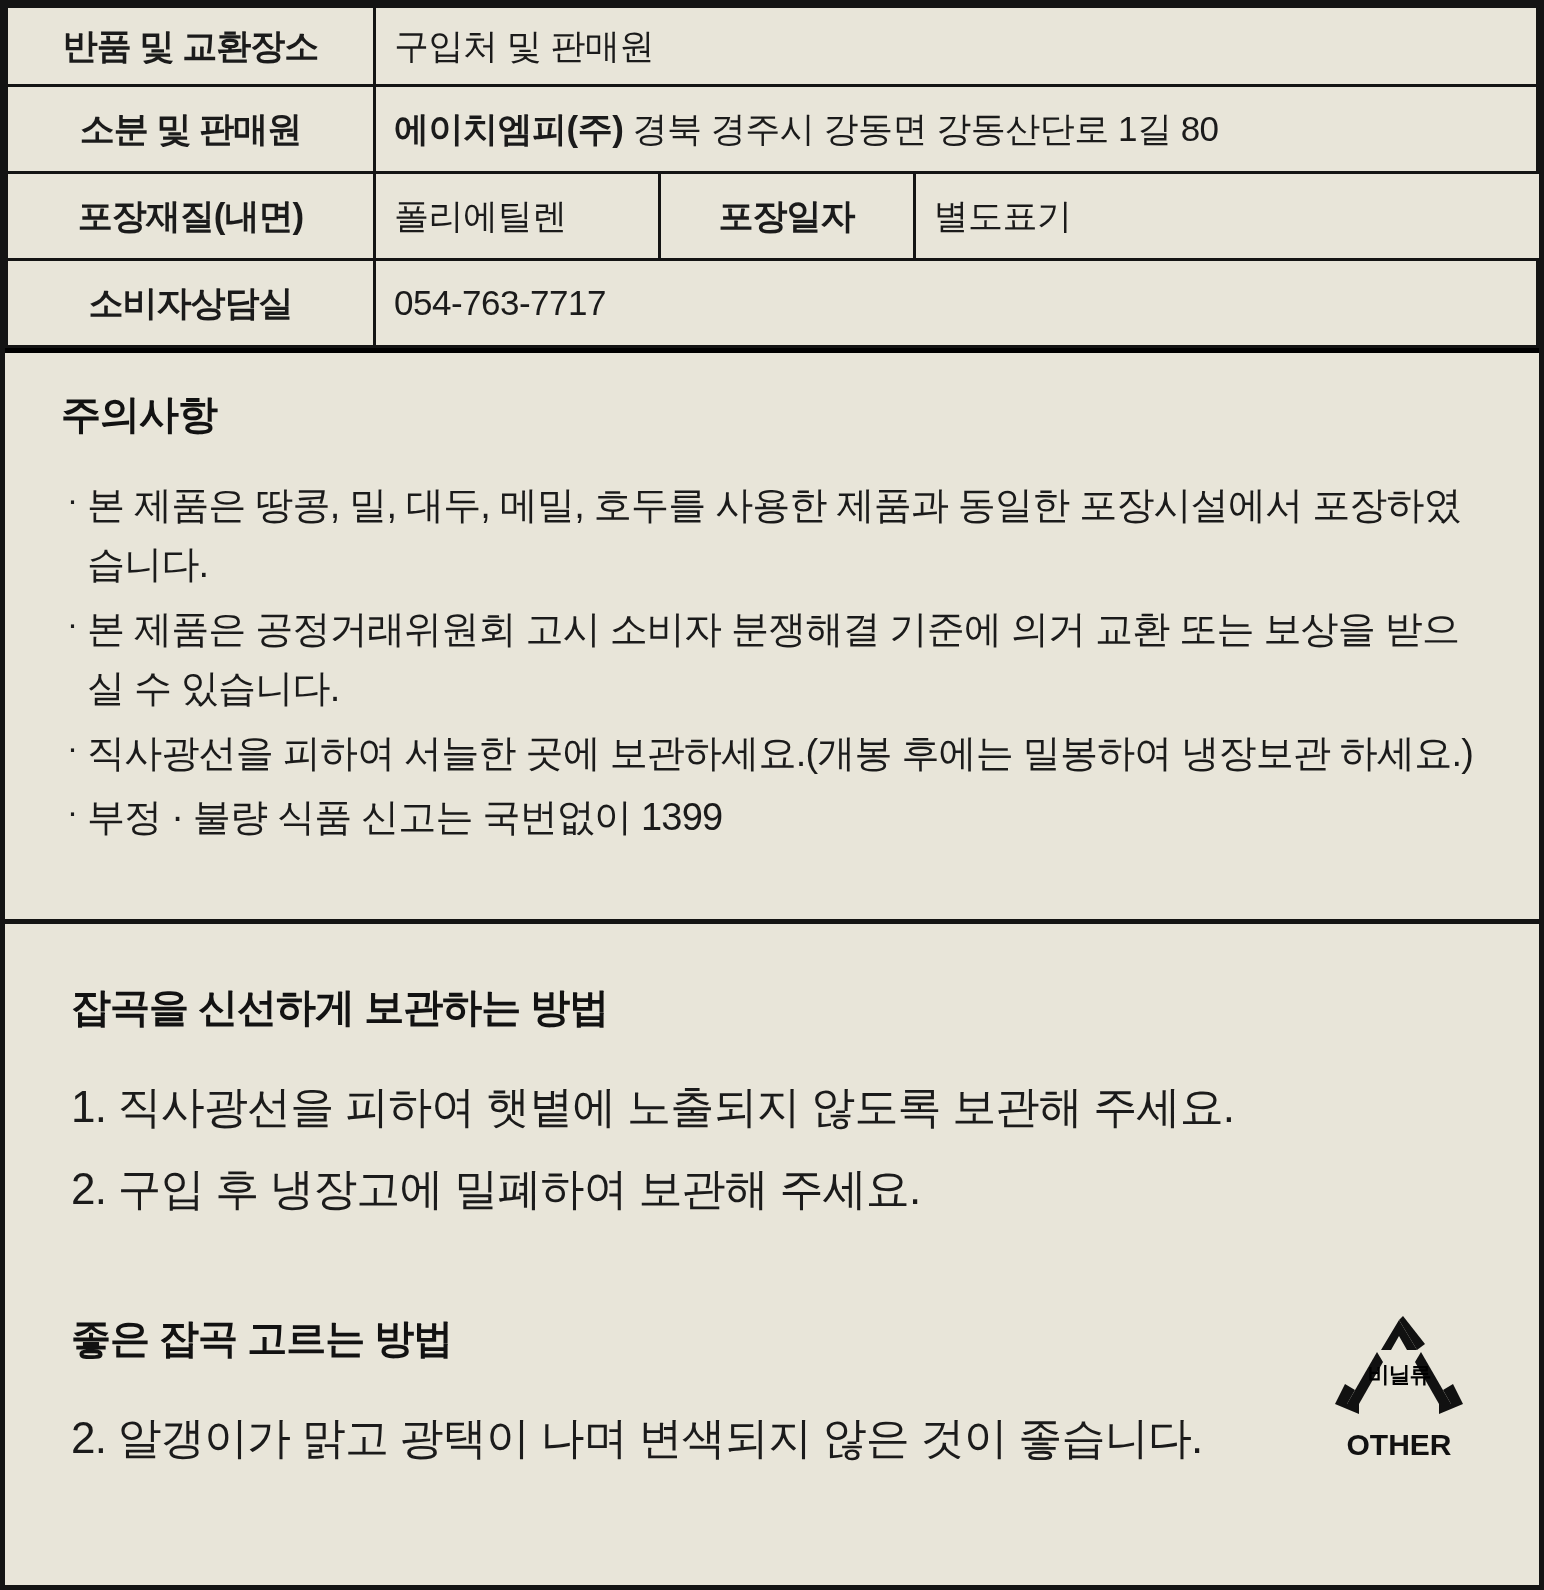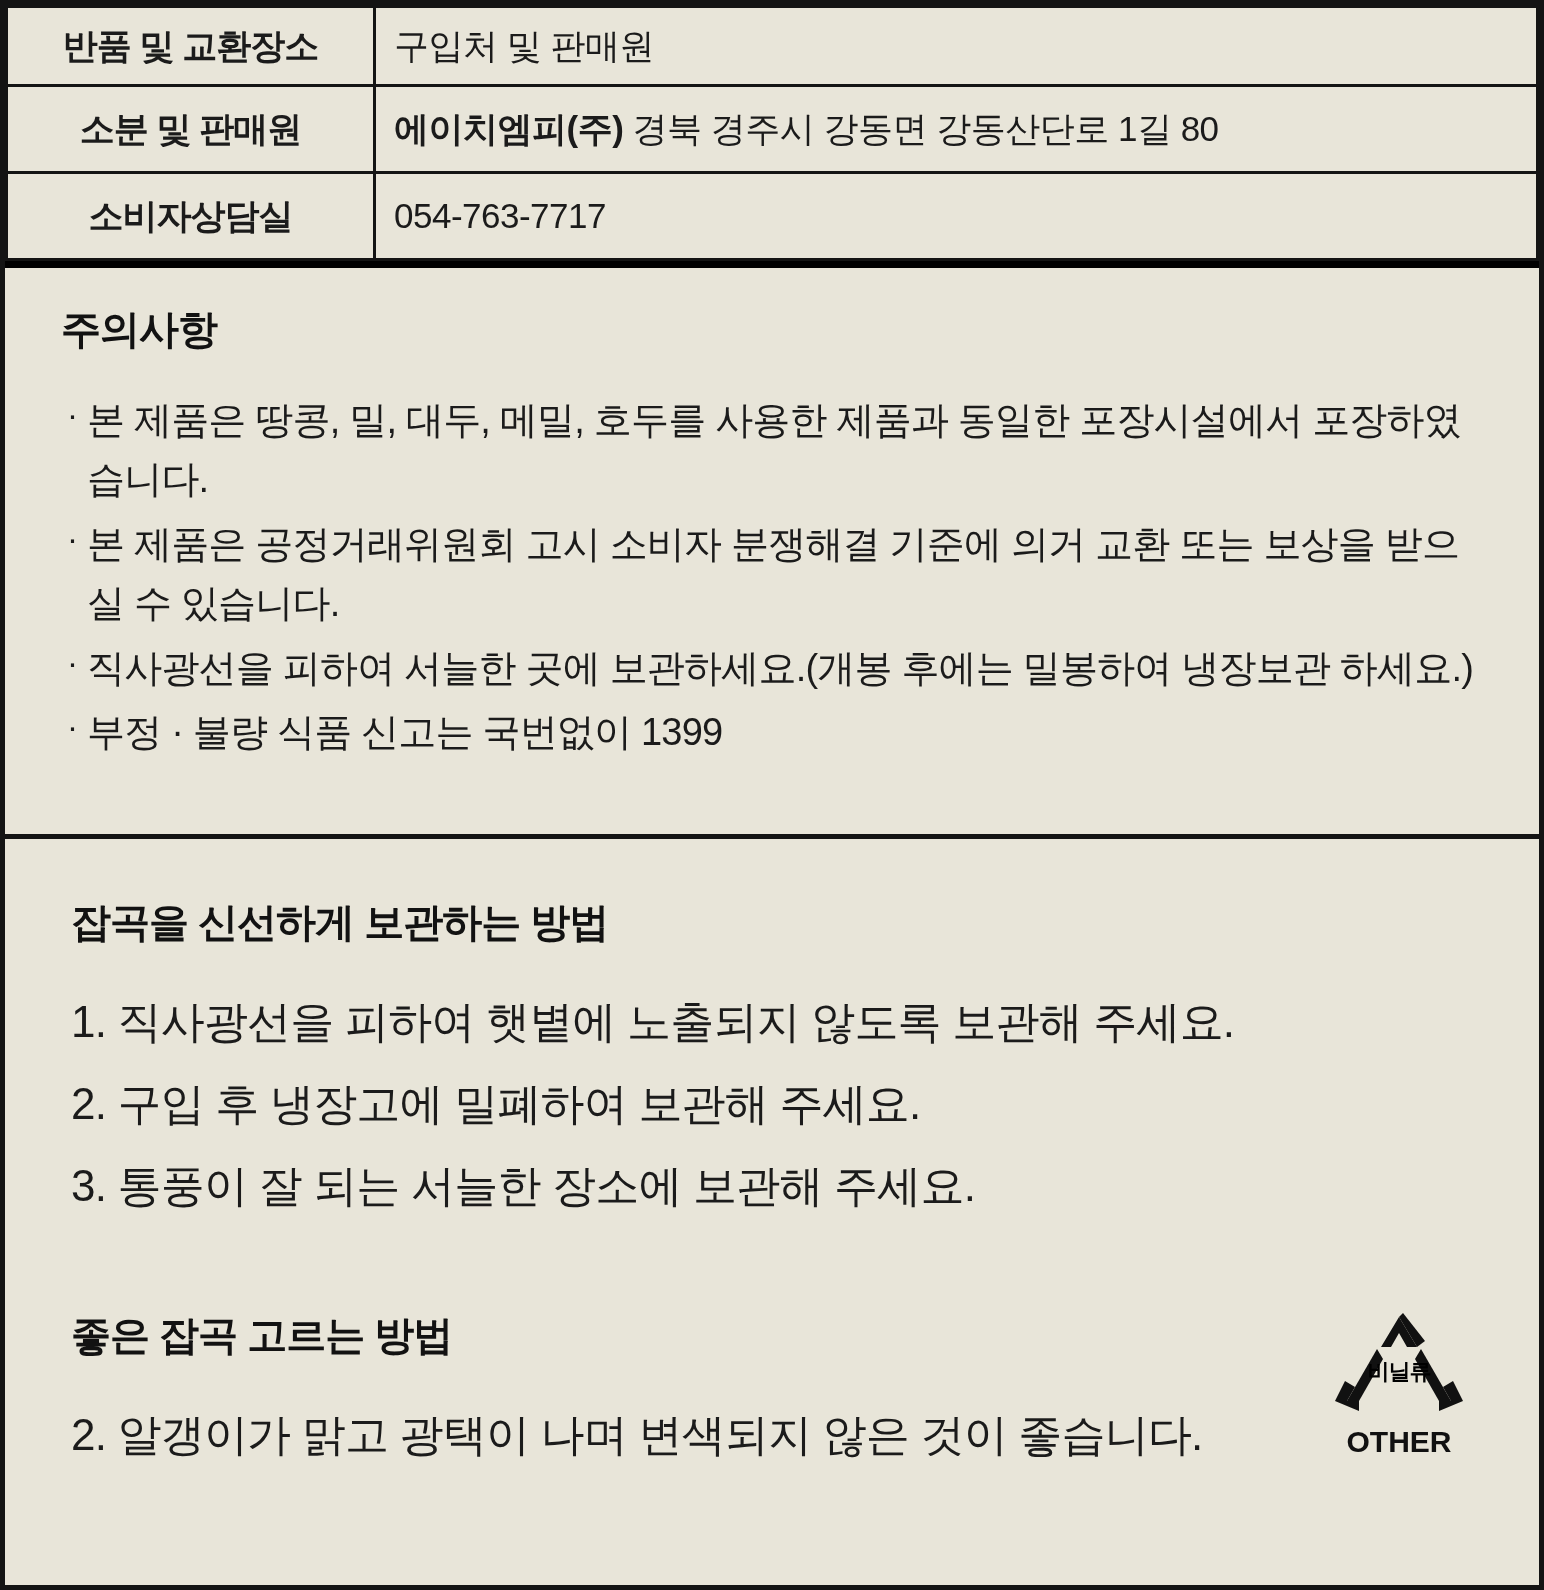--- a/index.html
+++ b/index.html
@@ -57,21 +57,21 @@
   .phone {
     font-size: 38px;
     letter-spacing: 0.5px;
   }
 
   
   col.c-head { width: 368px; }
 
   
   .block {
-    border-top: 7px solid #000000;
+    border-top: 5px solid #000000;
     padding: 34px 56px 30px 56px;
     box-sizing: border-box;
   }
   .block-title {
     font-size: 40px;
     font-weight: bold;
     color: #121212;
     letter-spacing: -1px;
     margin: 0 0 34px 0;
   }
@@ -169,20 +169,39 @@
           <span>구입처 및 판매원</span>
         </td>
       </tr>
       <tr class="r2">
         <td class="head">소분 및 판매원</td>
         <td class="val val-lg">
           <span class="strong">에이치엠피(주)</span>
           <span>경북 경주시 강동면 강동산단로 1길 80</span>
         </td>
       </tr>
+      <tr class="r4">
+        <td class="head">포장재질(내면)</td>
+        <td style="padding:0;border:none;">
+          <table style="width:100%;border-collapse:collapse;table-layout:fixed;">
+            <colgroup>
+                <col style="width:283px">
+                <col style="width:255px">
+                <col>
+              </colgroup>
+            <tbody>
+                <tr>
+              <td class="val" style="border-top:none;border-bottom:none;border-left:none;height:84px;">폴리에틸렌</td>
+              <td class="head" style="border-top:none;border-bottom:none;height:84px;">포장일자</td>
+              <td class="val" style="border-top:none;border-bottom:none;border-right:none;height:84px;">별도표기</td>
+            </tr>
+          </tbody>
+            </table>
+        </td>
+      </tr>
       <tr class="r5">
         <td class="head">소비자상담실</td>
         <td class="val phone">054-763-7717</td>
       </tr>
     </tbody>
   </table>
 
   <div class="block">
     <div class="block-title">주의사항</div>
     <ul class="bullet-list">
@@ -191,21 +210,20 @@
       <li>직사광선을 피하여 서늘한 곳에 보관하세요.(개봉 후에는 밀봉하여 냉장보관 하세요.)</li>
       <li>부정 · 불량 식품 신고는 국번없이 1399</li>
     </ul>
   </div>
 
   <div class="storage-block">
     <div class="storage-title">잡곡을 신선하게 보관하는 방법</div>
     <ul class="num-list">
       <li>1. 직사광선을 피하여 햇볕에 노출되지 않도록 보관해 주세요.</li>
       <li>2. 구입 후 냉장고에 밀폐하여 보관해 주세요.</li>
-      <li>3. 통풍이 잘 되는 서늘한 장소에 보관해 주세요.</li>
     </ul>
 
     <div class="gap"></div>
 
     <div class="storage-title">좋은 잡곡 고르는 방법</div>
     <ul class="num-list">
       <li>2. 알갱이가 맑고 광택이 나며 변색되지 않은 것이 좋습니다.</li>
     </ul>
 
     <div class="recycle-mark">

